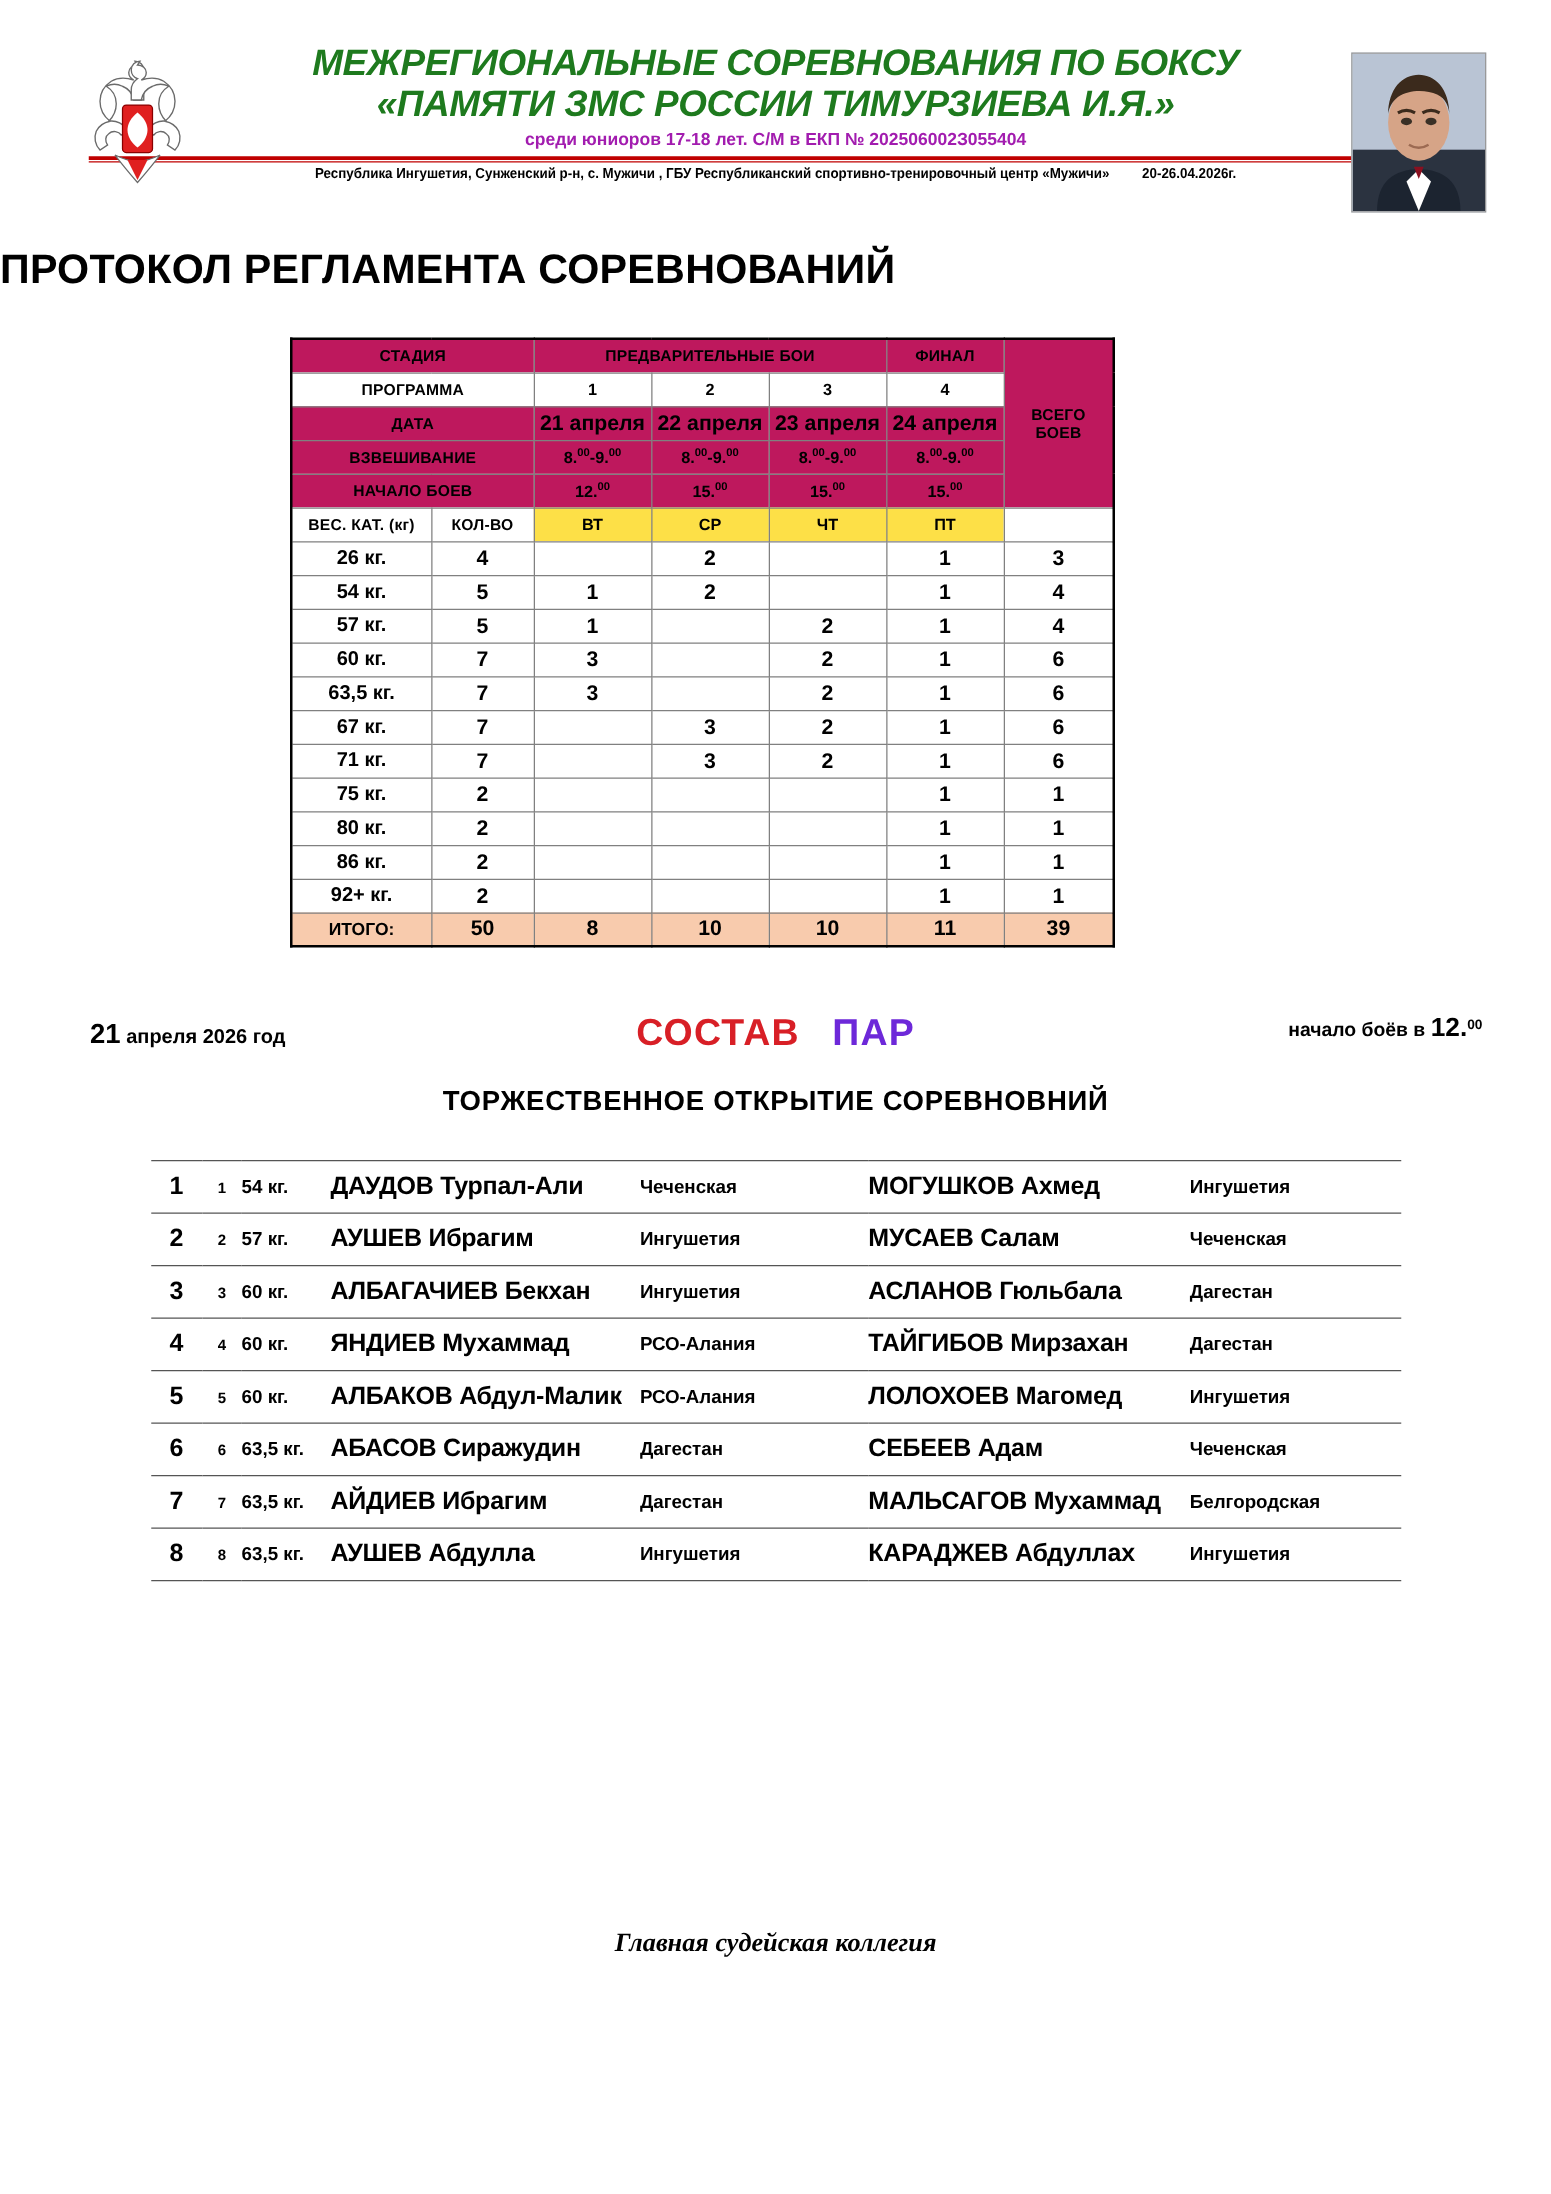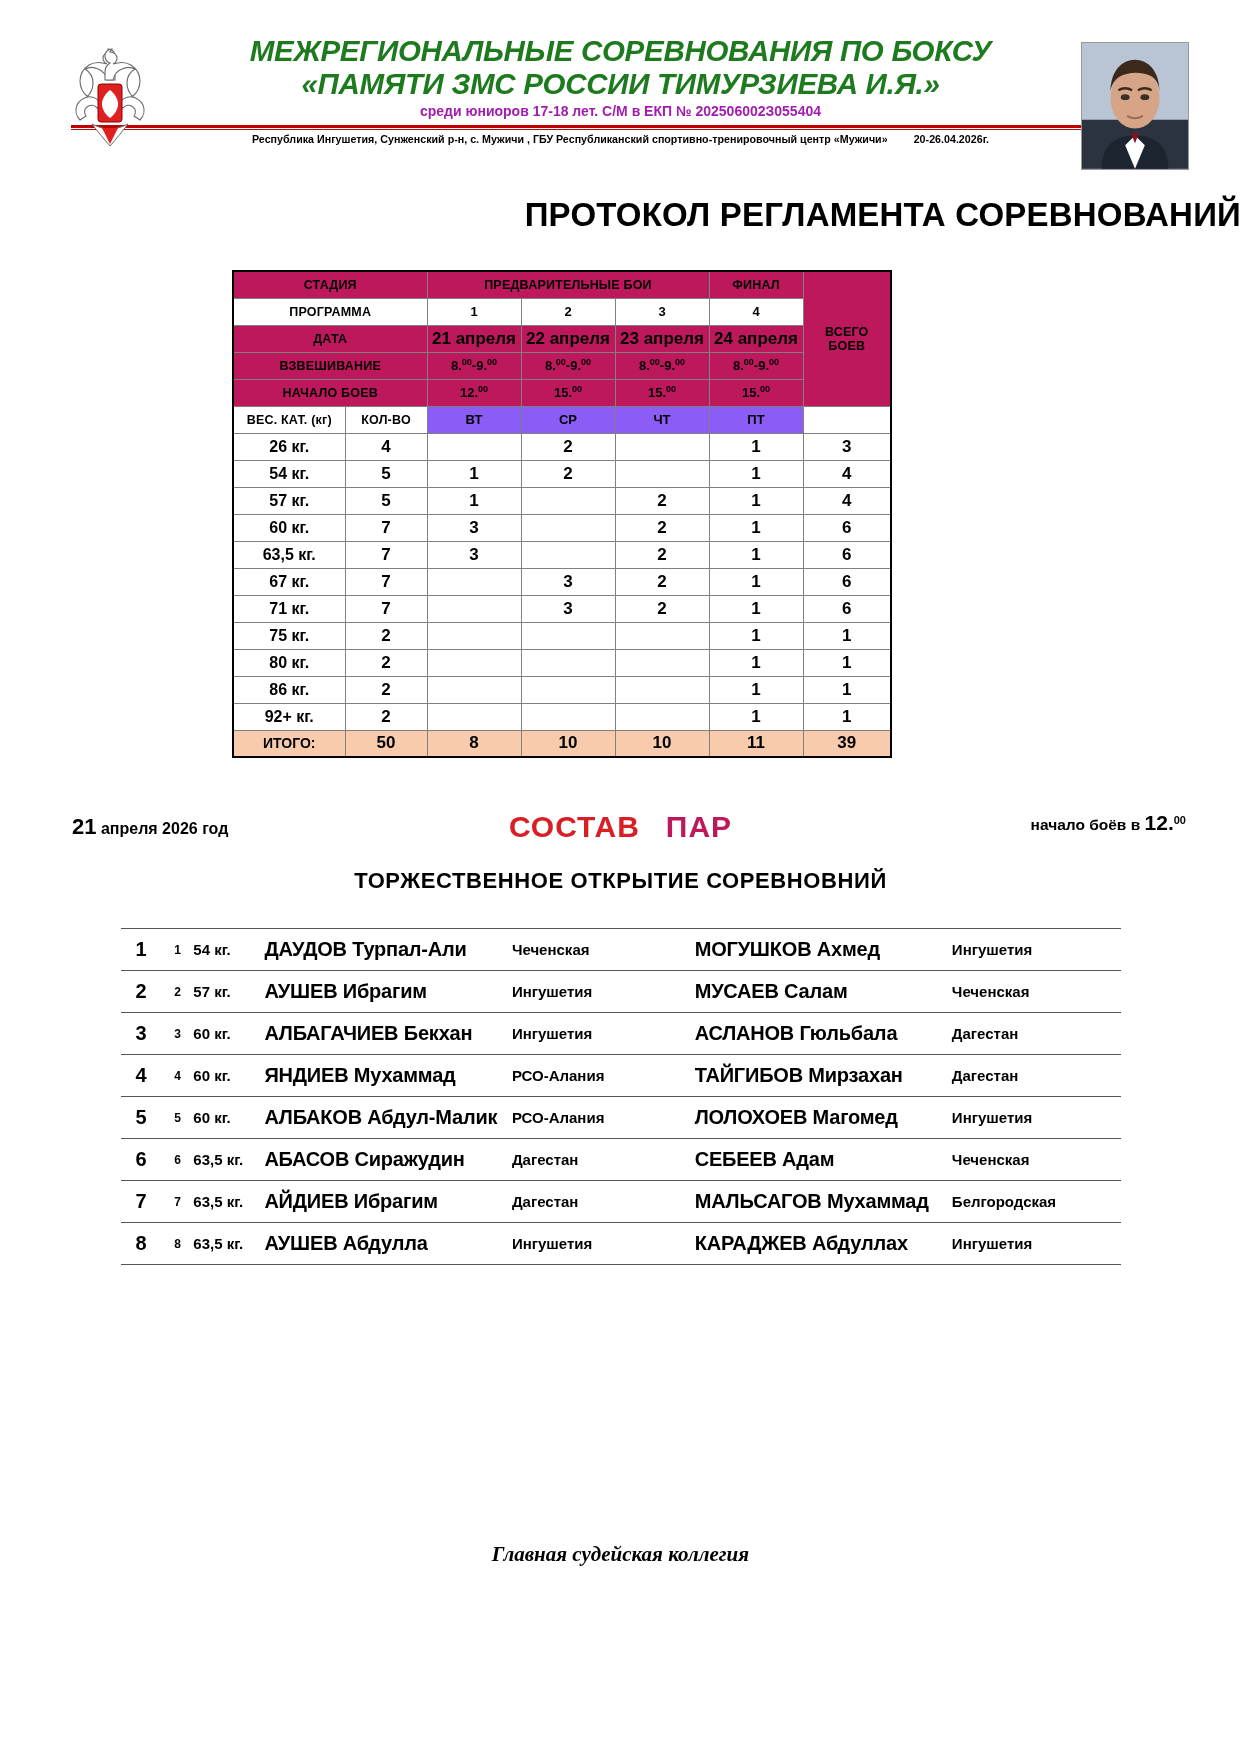--- a/index.html
+++ b/index.html
@@ -71,21 +71,21 @@
     font-size: 11.5px;
     font-weight: bold;
     transform: scaleX(0.93);
     margin-top: 3px;
     white-space: nowrap;
   }
   .venue .dates { margin-left: 28px; }
 
   
   .doc-title {
-    text-align: right;
+    text-align: left;
     font-size: 33px;
     font-weight: bold;
     letter-spacing: 0.2px;
     margin-top: 46px;
   }
   .intro {
     margin: 8px 0 0 165px;
     font-size: 16.5px;
     font-weight: bold;
     line-height: 1.55;
@@ -106,21 +106,21 @@
     padding: 1px 2px;
     height: 27px;
     font-weight: bold;
   }
   .c-wcat { width: 112px; }
   .c-cnt  { width: 82px; }
   .c-day  { width: 94px; }
   .c-tot  { width: 88px; }
 
   .yel { background: #be185d; }
-  .blu { background: #8b5cf6; }
+  .blu { background: #fde047; }
   .org { background: #f8cbad; }
   .wht { background: #ffffff; }
 
   .lbl { font-size: 12.5px; letter-spacing: 0.2px; }
   .big { font-size: 17px; }
   .sup { font-size: 9px; vertical-align: super; }
   .thick-top td { border-top: 2px solid #000; }
   .thick-bot td { border-bottom: 2px solid #000; }
   .wcat-cell { font-size: 16px; }
   .num-cell { font-size: 17px; }
@@ -141,21 +141,21 @@
   .pairs-date .d-big { font-size: 22px; }
   .sostav {
     position: absolute;
     left: 0; right: 0; top: 0;
     text-align: center;
     font-size: 30px;
     font-weight: bold;
     letter-spacing: 1px;
   }
   .sostav .w1 { color: #d81f26; margin-right: 26px; }
-  .sostav .w2 { color: #be185d; }
+  .sostav .w2 { color: #6d28d9; }
   .pairs-start {
     position: absolute;
     right: 55px; top: 1px;
     font-size: 15.5px;
     font-weight: bold;
   }
   .pairs-start .t-big { font-size: 21px; }
   .pairs-start .sup2 { font-size: 11px; vertical-align: super; }
 
   .ceremony {

